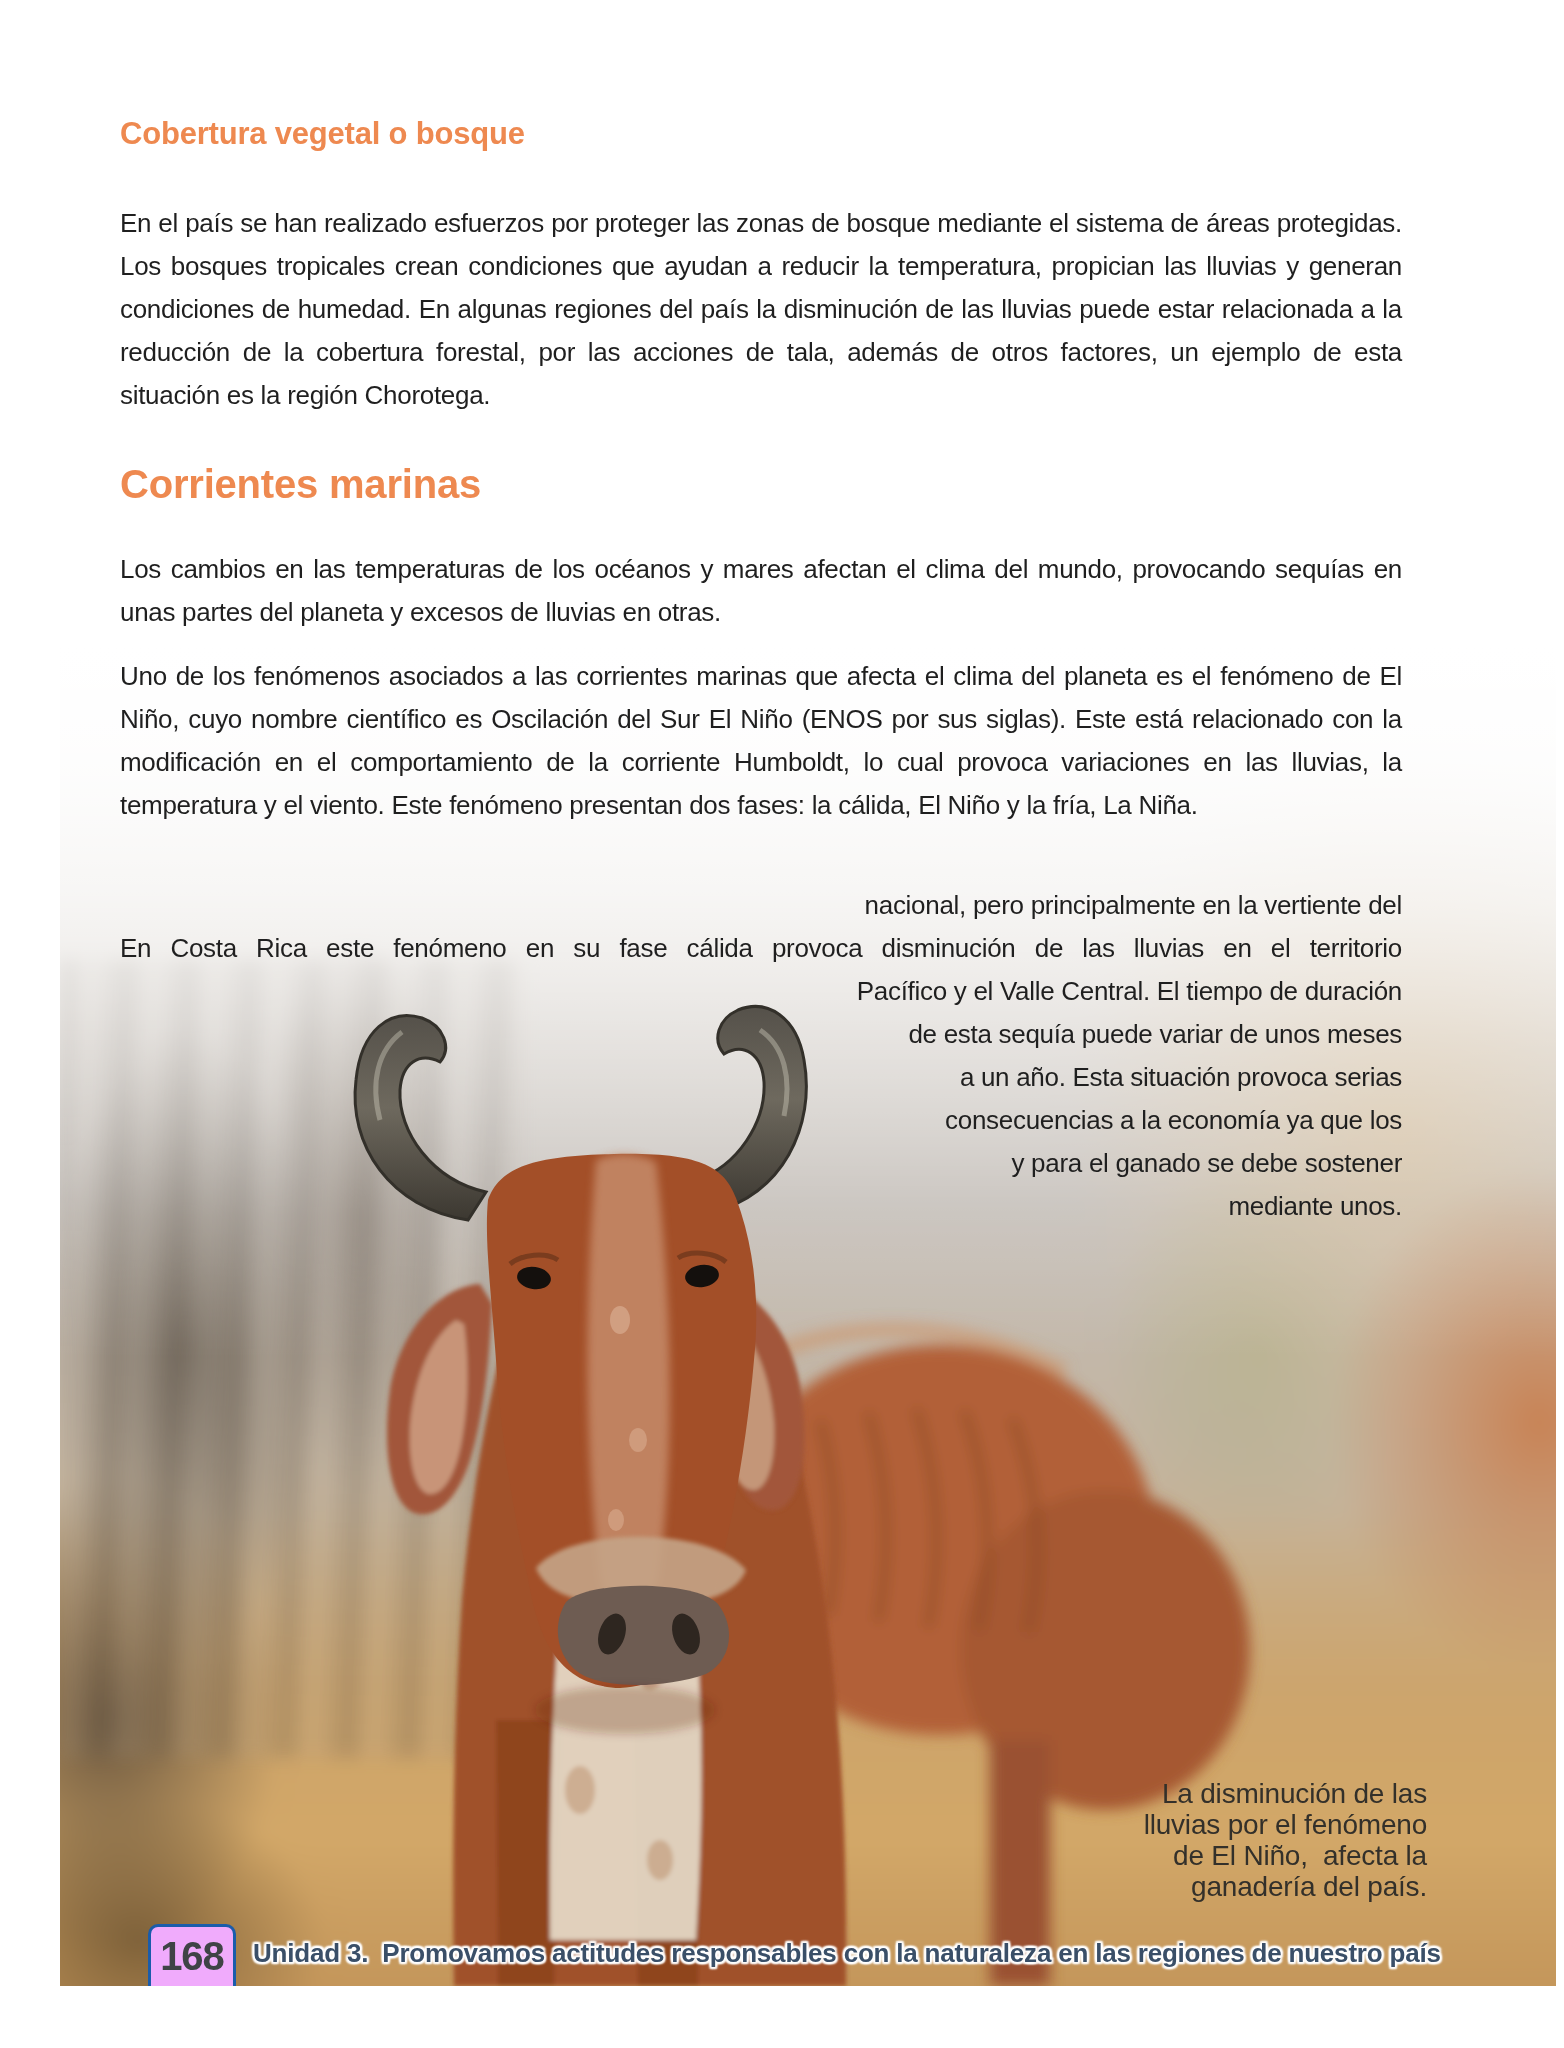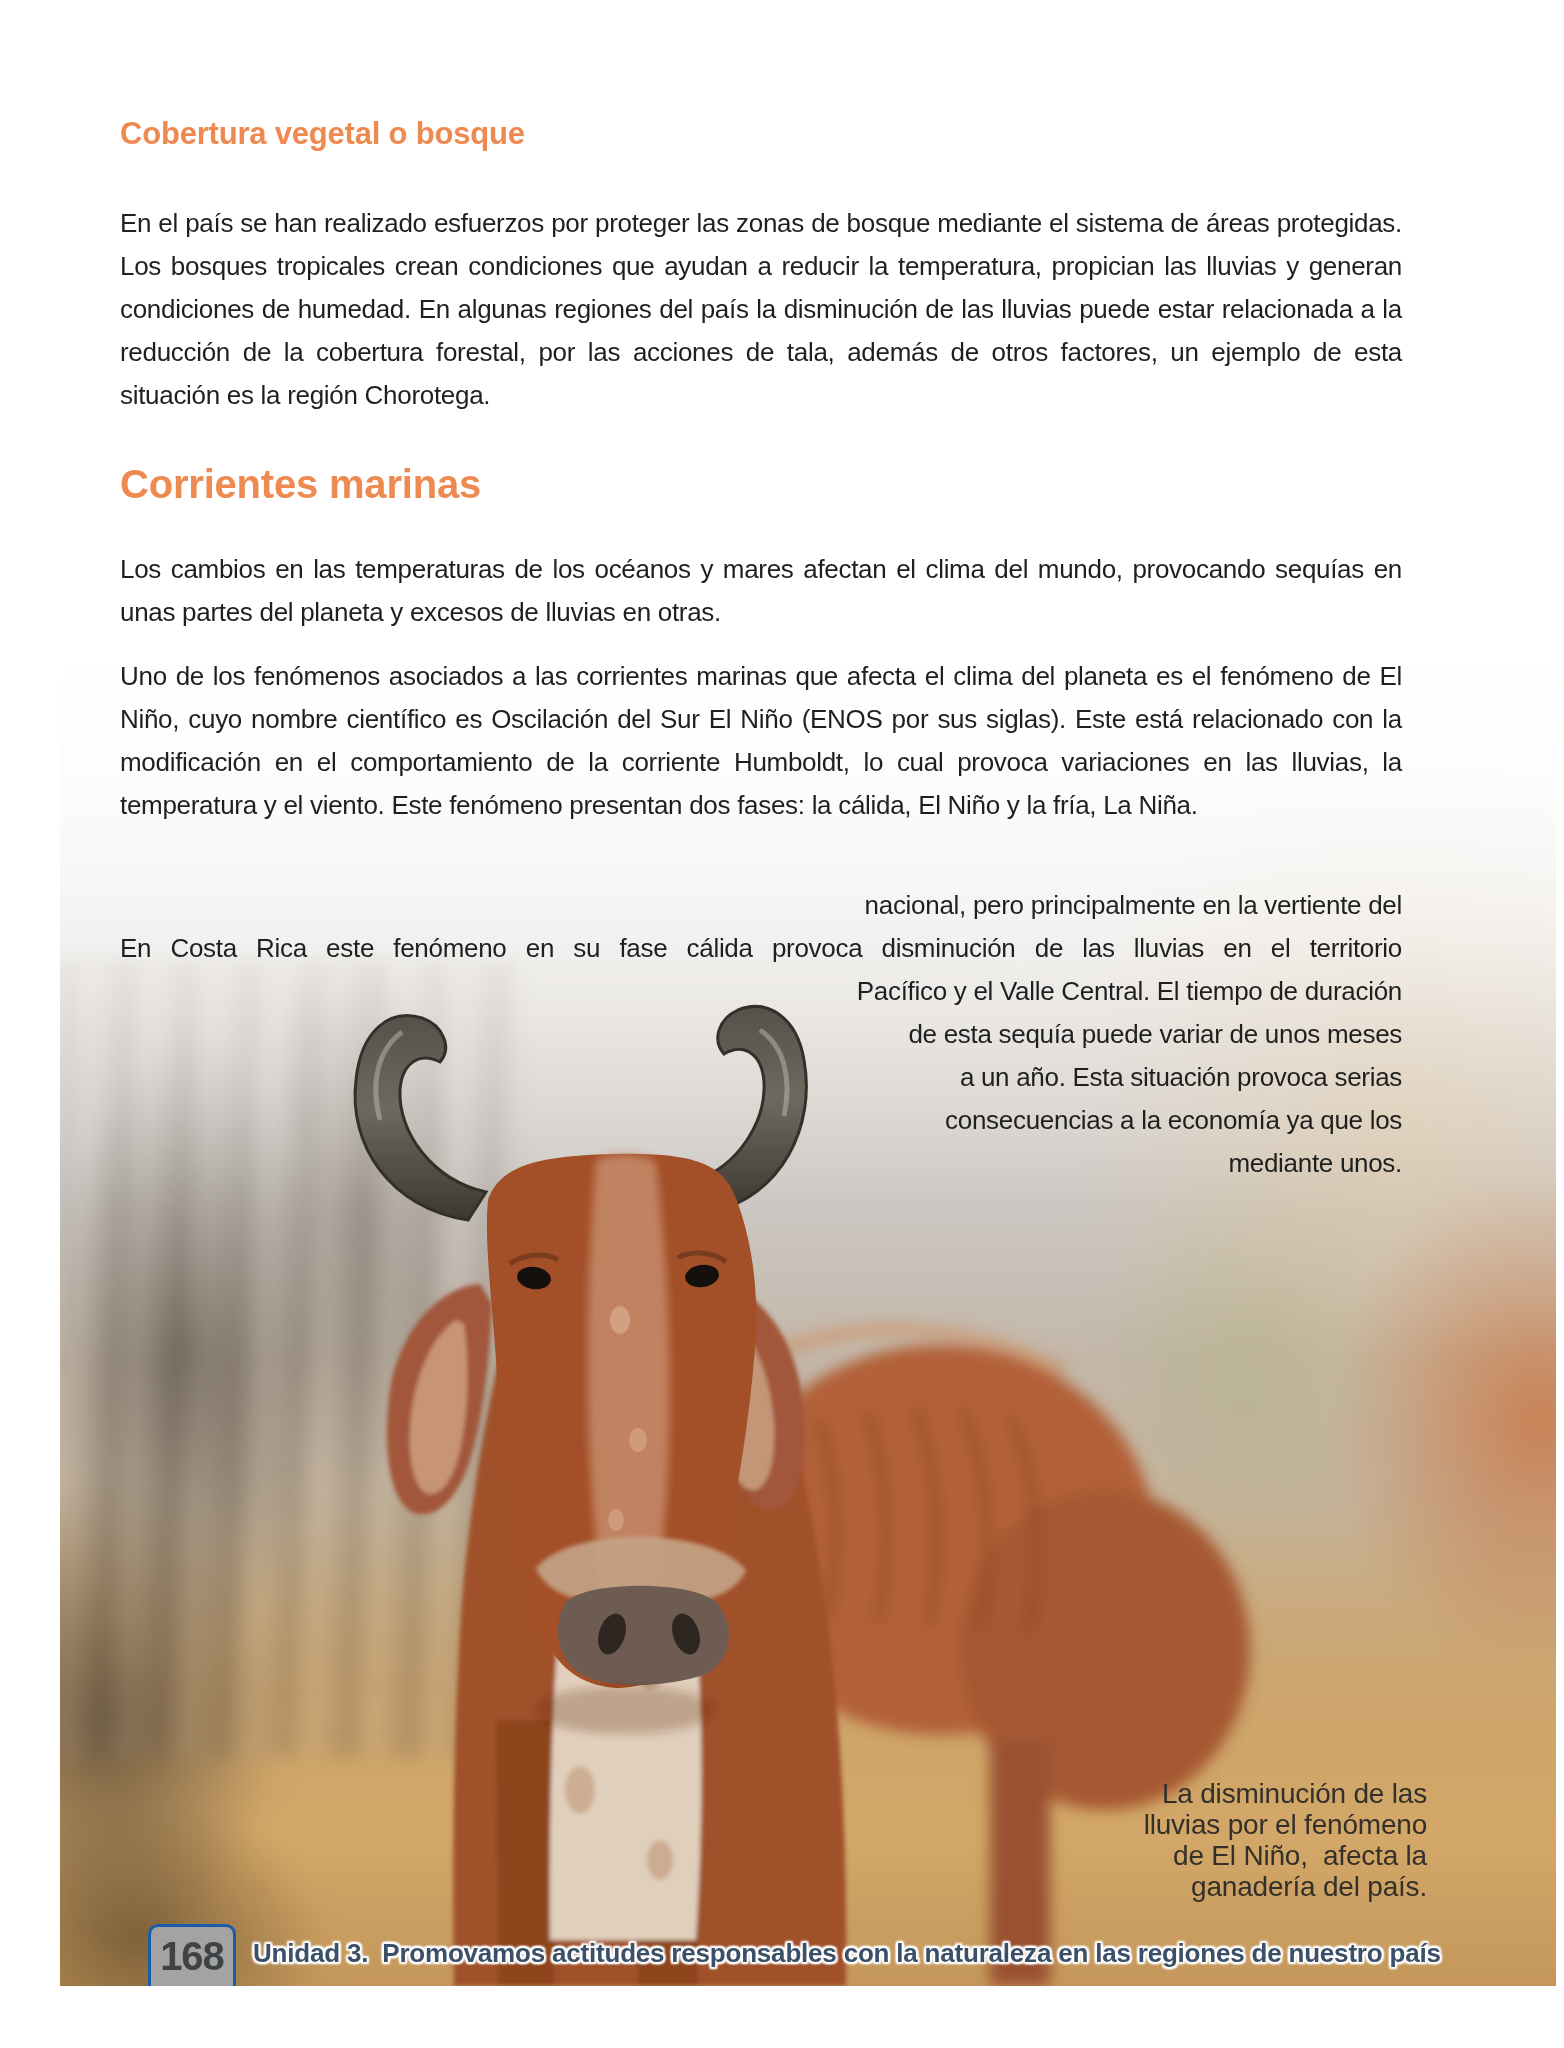--- a/index.html
+++ b/index.html
@@ -65,21 +65,21 @@
   .p4 .ln.full{text-align:justify;text-align-last:justify;white-space:normal;}
   
   .caption{
     position:absolute;right:189px;top:1778px;z-index:4;text-align:right;
     font-size:28px;line-height:31px;color:#33302a;letter-spacing:-.2px;
   }
   .caption div{white-space:pre;}
   
   .page-number-box{
     position:absolute;left:148px;top:1924px;width:88px;height:62px;z-index:5;
-    background:#a3a3a3;border:3px solid #1a5cab;border-bottom:none;
+    background:#f0abfc;border:3px solid #1a5cab;border-bottom:none;
     border-radius:10px 10px 0 0;box-sizing:border-box;
     display:flex;align-items:center;justify-content:center;
   }
   .page-number{font-size:40px;font-weight:600;color:#3f4346;letter-spacing:-1px;}
   .footer-title{
     position:absolute;left:253px;top:1938px;z-index:5;white-space:pre;
     font-size:26px;font-weight:bold;color:#3a4f68;letter-spacing:-.2px;
     text-shadow:-2px 0 2px #fff, 2px 0 2px #fff, 0 -2px 2px #fff, 0 2px 2px #fff,
                 -2px -2px 2px #fff, 2px 2px 2px #fff, -2px 2px 2px #fff, 2px -2px 2px #fff;
   }
@@ -200,20 +200,21 @@
   <div class="para p2">Los cambios en las temperaturas de los océanos y mares afectan el clima del mundo, provocando sequías en unas partes del planeta y excesos de lluvias en otras.</div>
   <div class="para p3">Uno de los fenómenos asociados a las corrientes marinas que afecta el clima del planeta es el fenómeno de El Niño, cuyo nombre científico es Oscilación del Sur El Niño (ENOS por sus siglas). Este está relacionado con la modificación en el comportamiento de la corriente Humboldt, lo cual provoca variaciones en las lluvias, la temperatura y el viento. Este fenómeno presentan dos fases: la cálida, El Niño y la fría, La Niña.</div>
 
   <div class="para p4">
     <div class="ln">nacional, pero principalmente en la vertiente del</div>
     <div class="ln full">En Costa Rica este fenómeno en su fase cálida provoca disminución de las lluvias en el territorio</div>
     <div class="ln">Pacífico y el Valle Central. El tiempo de duración</div>
     <div class="ln">de esta sequía puede variar de unos meses</div>
     <div class="ln">a un año. Esta situación provoca serias</div>
     <div class="ln">consecuencias a la economía ya que los</div>
+    <div class="ln">y para el ganado se debe sostener</div>
     <div class="ln">mediante unos.</div>
   </div>
 
   <div class="page-number-box">
     <span class="page-number">168</span>
   </div>
   <div class="footer-title">Unidad 3.  Promovamos actitudes responsables con la naturaleza en las regiones de nuestro país</div>
 
 </div>
 

